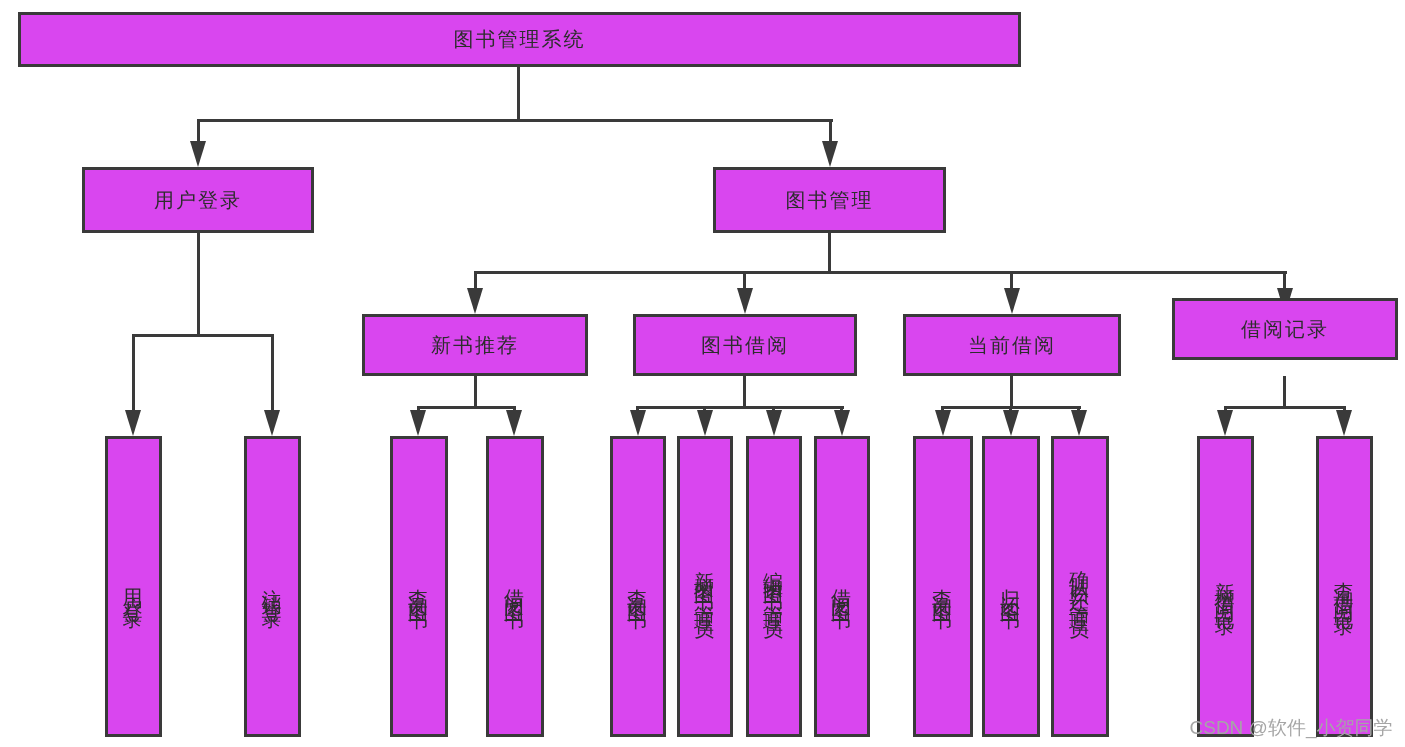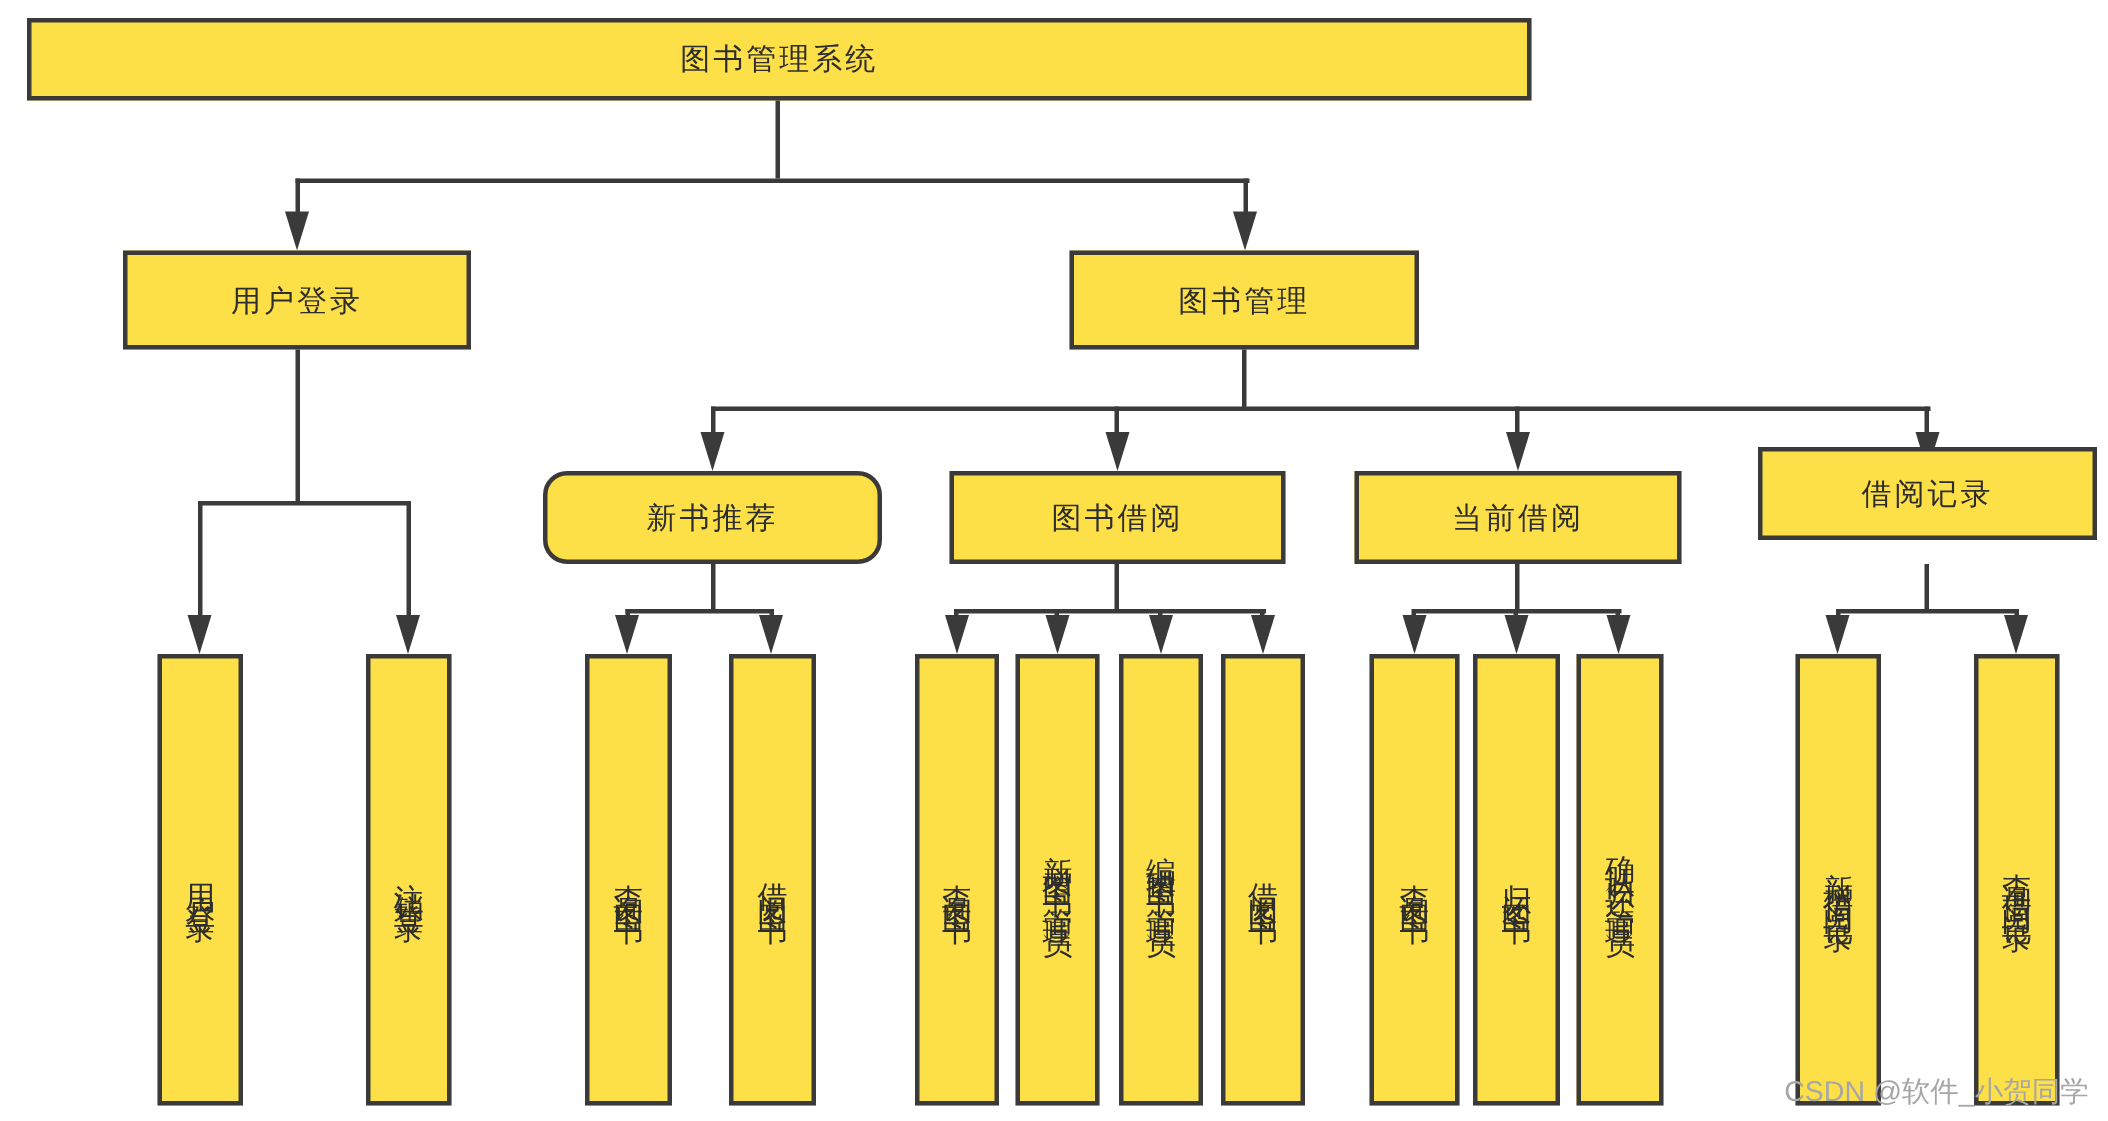--- a/index.html
+++ b/index.html
@@ -10,21 +10,21 @@
   #canvas{
     position:relative;
     width:1405px;height:747px;
     background:#ffffff;
     font-family:"Liberation Sans", sans-serif;
     overflow:hidden;
   }
   .node{
     position:absolute;
     border:3px solid var(--line);
-    background:#fde047;
+    background:#d946ef;
     display:flex;align-items:center;justify-content:center;
     font-size:20px;color:var(--text);
     box-sizing:border-box;
     letter-spacing:2px;
   }
   .vtext{
     writing-mode:vertical-rl;
     text-orientation:mixed;
     letter-spacing:7px;
     font-size:20px;
@@ -82,21 +82,21 @@
   <div class="hline" style="left:474px;top:271px;width:813px;"></div>
   <div class="vline" style="left:474px;top:271px;height:20px;"></div>
   <div class="arrow" style="left:467px;top:288px;"></div>
   <div class="vline" style="left:743px;top:271px;height:20px;"></div>
   <div class="arrow" style="left:737px;top:288px;"></div>
   <div class="vline" style="left:1010px;top:271px;height:20px;"></div>
   <div class="arrow" style="left:1004px;top:288px;"></div>
   <div class="vline" style="left:1283px;top:271px;height:20px;"></div>
   <div class="arrow" style="left:1277px;top:288px;"></div>
 
-  <div class="node" style="left:362px;top:314px;width:226px;height:62px;border-radius:16px;">
+  <div class="node" style="left:362px;top:314px;width:226px;height:62px;">
     <span>新书推荐</span>
   </div>
   <div class="node" style="left:903px;top:314px;width:218px;height:62px;">
     <span>当前借阅</span>
   </div>
   <div class="node" style="left:633px;top:314px;width:224px;height:62px;">
     <span>图书借阅</span>
   </div>
   <div class="node" style="left:1172px;top:298px;width:226px;height:62px;">
     <span>借阅记录</span>

